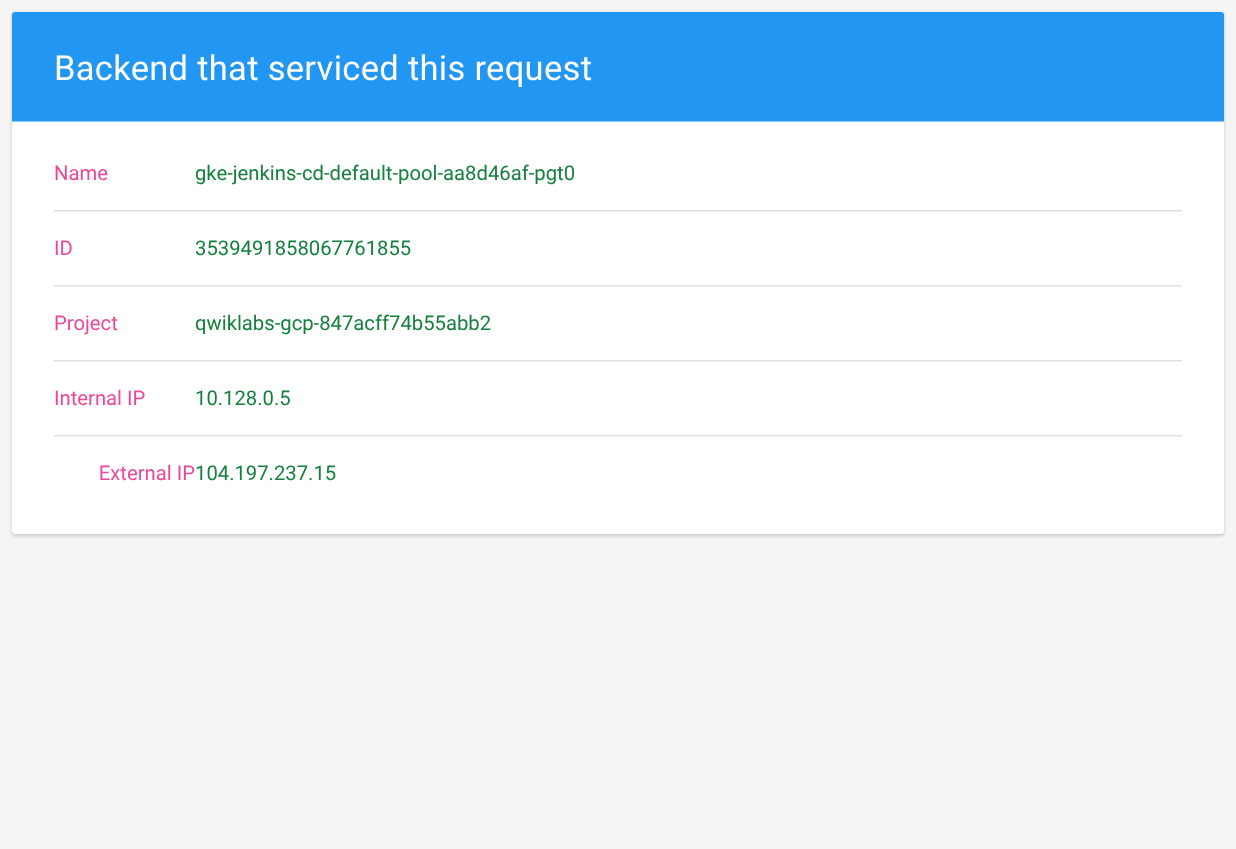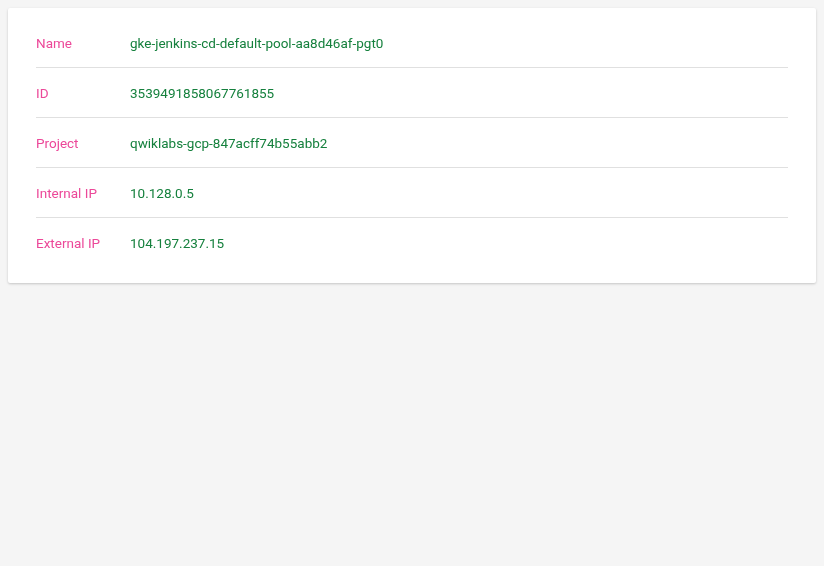--- a/index.html
+++ b/index.html
@@ -33,34 +33,38 @@
     .row {
       display: flex;
       align-items: baseline;
       padding: 17px 0 16px 0;
       border-bottom: 1px solid #e0e0e0;
       font-size: 13.5px;
       color: #212121;
     }
     .row:last-child {
       border-bottom: none;
+      text-align: right;
     }
     .label {
       width: 94px;
       flex-shrink: 0;
       color: #ec4899;
     }
     .value {
       color: #15803d;
     }
   </style>
 </head>
 <body>
 
 <div class="card">
+  <div class="card-header">
+    <span>Backend that serviced this request</span>
+  </div>
   <div class="card-body">
     <div class="row">
       <div class="label">Name</div>
       <div class="value">gke-jenkins-cd-default-pool-aa8d46af-pgt0</div>
     </div>
     <div class="row">
       <div class="label">ID</div>
       <div class="value">3539491858067761855</div>
     </div>
     <div class="row">

